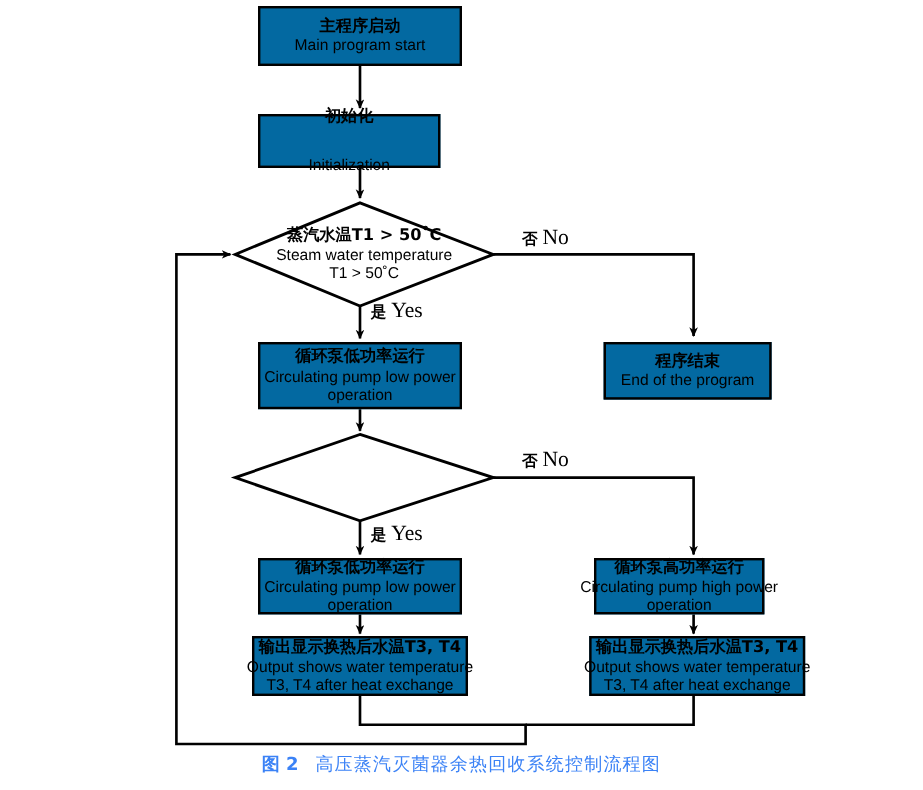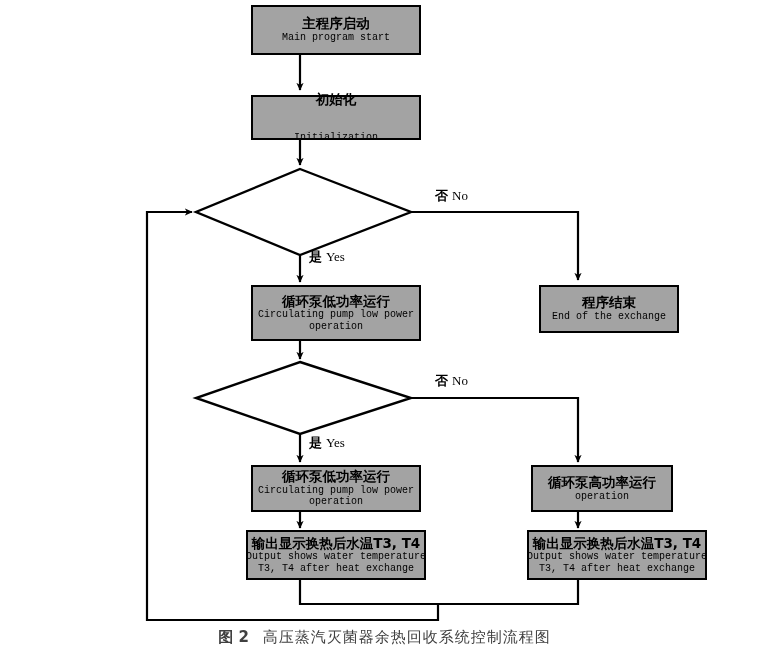--- a/index.html
+++ b/index.html
@@ -30,33 +30,32 @@
     box-sizing: border-box;
     display: flex;
     flex-direction: column;
     align-items: center;
     justify-content: center;
     text-align: center;
     line-height: 1.16;
   }
   .process-box {
     border: 2px solid #000000;
-    background: #a3a3a3;
-    margin-left: 36px;
+    background: #0369a1;
   }
   .line-cn {
     font-family: "DejaVu Sans", "Liberation Sans", sans-serif;
     font-weight: bold;
     font-size: 13.5px;
     letter-spacing: 0px;
     white-space: nowrap;
   }
   .line-en {
-    font-family: Liberation Mono, monospace;
-    font-size: 10px;
+    font-family: Liberation Sans, sans-serif;
+    font-size: 13px;
     white-space: nowrap;
   }
   .diamond-text {
     position: absolute;
     display: flex;
     flex-direction: column;
     align-items: center;
     justify-content: center;
     text-align: center;
     line-height: 1.18;
@@ -66,32 +65,32 @@
     white-space: nowrap;
     font-size: 13px;
   }
   .edge-label .lbl-cn {
     font-family: "DejaVu Sans", "Liberation Sans", sans-serif;
     font-weight: bold;
     font-size: 13px;
   }
   .edge-label .lbl-en {
     font-family: "Liberation Serif", "DejaVu Serif", serif;
-    font-size: 13px;
+    font-size: 18px;
     padding-left: 4px;
   }
   #caption {
     position: absolute;
     left: 0;
     top: 628px;
     width: 769px;
     text-align: center;
     font-family: "DejaVu Sans", "Liberation Sans", sans-serif;
     font-size: 15px;
-    color: #404040;
+    color: #3b82f6;
   }
   #caption .cap-num {
     font-weight: bold;
     padding-right: 14px;
   }
   #caption .cap-txt {
     font-weight: normal;
     letter-spacing: 1px;
   }
 </style>
@@ -132,59 +131,65 @@
     <polyline points="578,580 578,604 438,604" fill="none" stroke="#000000" stroke-width="2.2"></polyline>
 
     <polyline points="300,580 300,604 438,604 438,620 147,620 147,212 192,212" fill="none" stroke="#000000" stroke-width="2.2" marker-end="url(#arrow)"></polyline>
   </svg>
 
   <div class="node process-box" style="left:215px; top:5px; width:170px; height:50px;">
     <div class="line-cn">主程序启动</div>
     <div class="line-en">Main program start</div>
   </div>
 
-  <div class="node process-box" style="left:215px; top:95px; width:170px; height:45px;gap:24px;">
+  <div class="node process-box" style="left:215px; top:95px; width:152px; height:45px;gap:24px;">
     <div class="line-cn">初始化</div>
     <div class="line-en">Initialization</div>
   </div>
 
   <div class="node process-box" style="left:215px; top:285px; width:170px; height:56px;">
     <div class="line-cn">循环泵低功率运行</div>
     <div class="line-en">Circulating pump low power</div>
     <div class="line-en">operation</div>
   </div>
 
   <div class="node process-box" style="left:503px; top:285px; width:140px; height:48px;">
     <div class="line-cn">程序结束</div>
-    <div class="line-en">End of the exchange</div>
+    <div class="line-en">End of the program</div>
   </div>
 
   <div class="node process-box" style="left:215px; top:465px; width:170px; height:47px;">
     <div class="line-cn">循环泵低功率运行</div>
     <div class="line-en">Circulating pump low power</div>
     <div class="line-en">operation</div>
   </div>
 
   <div class="node process-box" style="left:495px; top:465px; width:142px; height:47px;">
     <div class="line-cn">循环泵高功率运行</div>
+    <div class="line-en">Circulating pump high power</div>
     <div class="line-en">operation</div>
   </div>
 
   <div class="node process-box" style="left:210px; top:530px; width:180px; height:50px;">
     <div class="line-cn">输出显示换热后水温T3, T4</div>
     <div class="line-en">Output shows water temperature</div>
     <div class="line-en">T3, T4 after heat exchange</div>
   </div>
 
   <div class="node process-box" style="left:491px; top:530px; width:180px; height:50px;">
     <div class="line-cn">输出显示换热后水温T3, T4</div>
     <div class="line-en">Output shows water temperature</div>
     <div class="line-en">T3, T4 after heat exchange</div>
   </div>
 
+  <div class="diamond-text" style="left:196px; top:186px; width:215px; height:52px;">
+    <div class="line-cn">蒸汽水温T1 &gt; 50˚C</div>
+    <div class="line-en">Steam water temperature</div>
+    <div class="line-en">T1 &gt; 50˚C</div>
+  </div>
 
 
   <div class="edge-label" style="left:435px; top:187px;">
     <span class="lbl-cn">否</span><span class="lbl-en">No</span>
   </div>
 
   <div class="edge-label" style="left:309px; top:248px;">
     <span class="lbl-cn">是</span><span class="lbl-en">Yes</span>
   </div>
 

